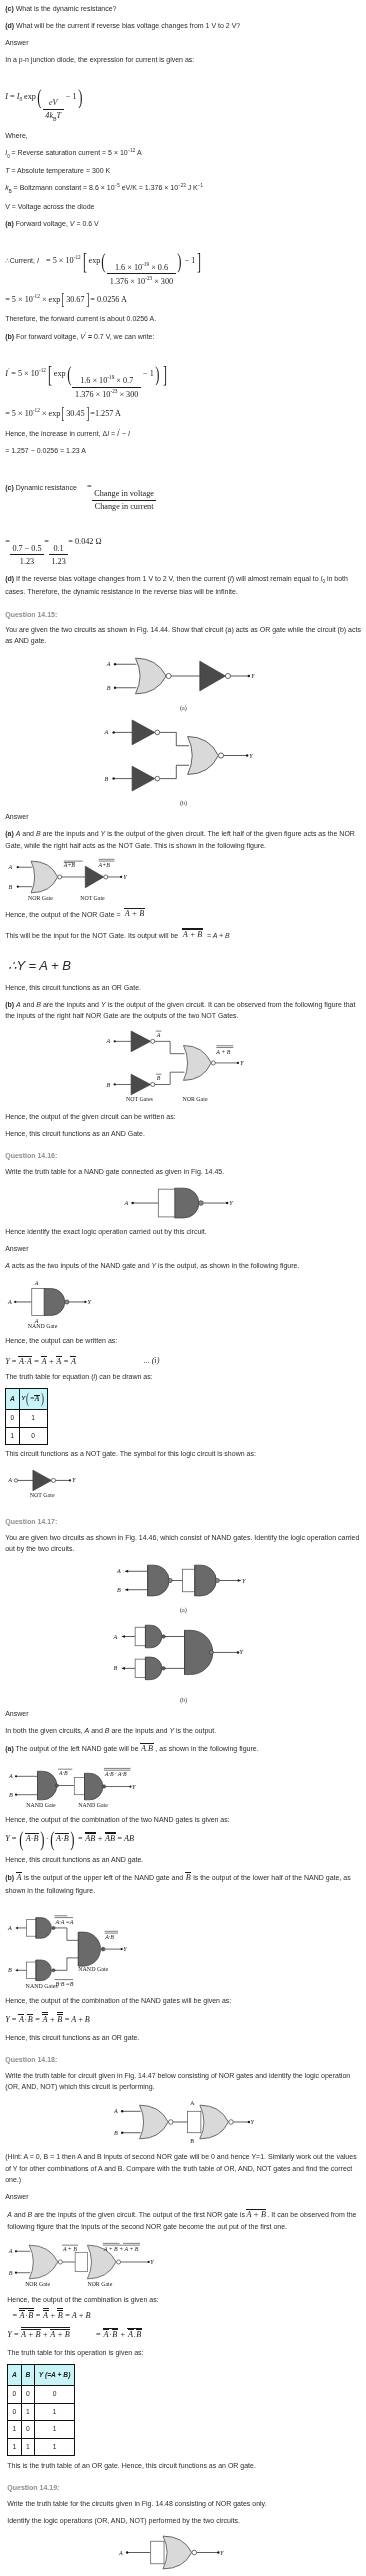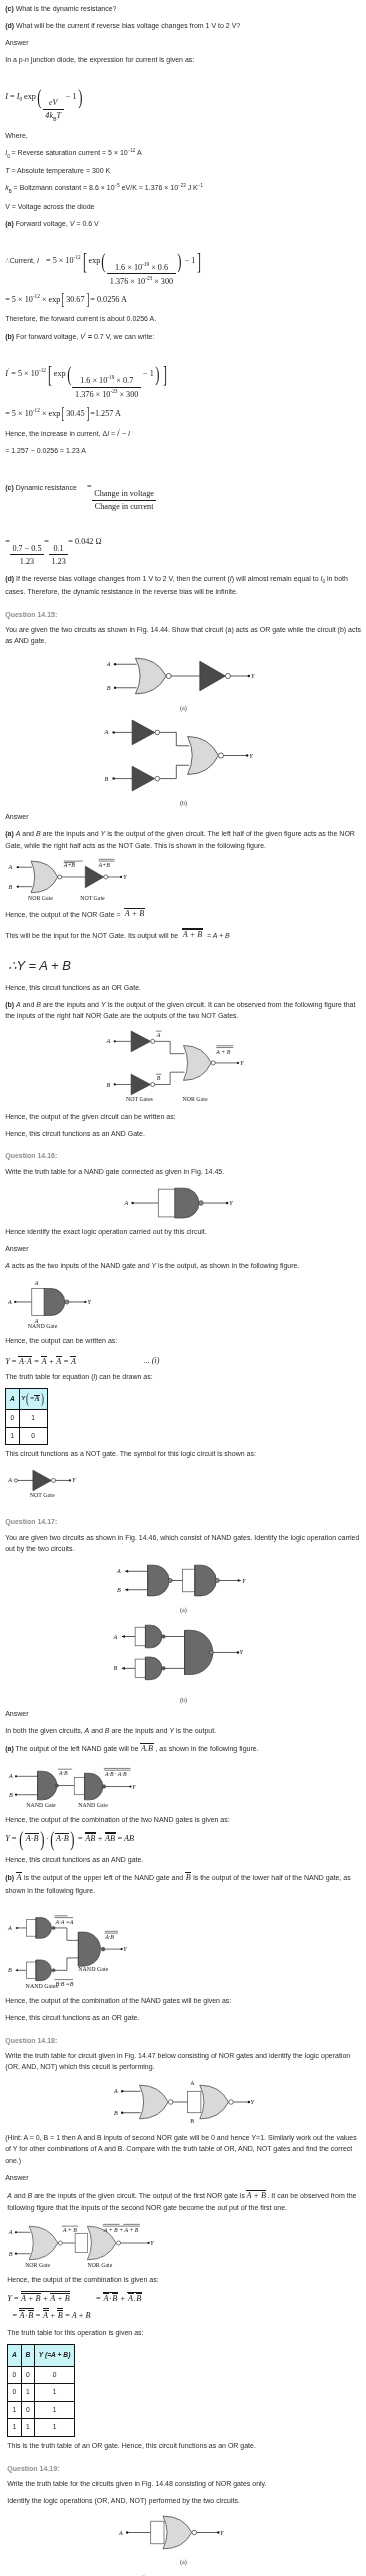--- a/index.html
+++ b/index.html
@@ -526,20 +526,23 @@
       <line x1="92" y1="150" x2="128" y2="150" stroke="#1b1b1b" stroke-width="1.1"></line>
       <text x="190" y="72" class="gn" font-style="italic">A·B</text>
       <line x1="189" y1="60" x2="215" y2="60" stroke="#1b1b1b" stroke-width="1.1"></line>
       <line x1="189" y1="56.5" x2="215" y2="56.5" stroke="#1b1b1b" stroke-width="1.1"></line>
       <text x="138" y="134" class="gn">NAND Gate</text>
       <text x="36" y="166" class="gn">NAND Gates</text>
     </svg>
   </div>
 
   <p class="tx">Hence, the output of the combination of the NAND gates will be given as:</p>
+  <div class="mathblock math">
+    Y <span class="r">=</span> <span class="ovl">A</span><span class="r">·</span><span class="ovl">B</span> <span class="r">=</span> <span class="ovl2"><span class="ovl">A</span></span> <span class="r">+</span> <span class="ovl2"><span class="ovl">B</span></span> <span class="r">=</span> A <span class="r">+</span> B
+  </div>
   <p class="tx">Hence, this circuit functions as an OR gate.</p>
 
   <div class="qhead">Question 14.18:</div>
   <p class="tx"><span>Write the truth table for circuit given in Fig. 14.47 below consisting of NOR gates and</span> <span>identify the logic operation (OR, AND, NOT) which this circuit is performing.</span></p>
 
   <div class="fig">
     <svg width="155" height="47" viewBox="0 0 300 92" style="font-size:13.5px">
       <text x="14" y="30" class="gl">A</text>
         <circle cx="30" cy="26" r="2.4" fill="#1b1b1b"></circle>
       <text x="14" y="72" class="gl">B</text>
@@ -586,27 +589,27 @@
       <text x="188" y="26" class="gn" font-style="italic">A + B + A + B</text>
       <line x1="186" y1="14" x2="259" y2="14" stroke="#1b1b1b" stroke-width="1.1"></line>
       <line x1="186" y1="10.5" x2="219" y2="10.5" stroke="#1b1b1b" stroke-width="1.1"></line>
       <line x1="226" y1="10.5" x2="259" y2="10.5" stroke="#1b1b1b" stroke-width="1.1"></line>
       <text x="34" y="94" class="gn">NOR Gate</text>
       <text x="156" y="94" class="gn">NOR Gate</text>
     </svg>
   </div>
 
   <p class="tx" style="padding-left:2.1px;">Hence, the output of the combination is given as:</p>
+  <div class="mathblock math" style="padding-left:7.2px;margin-top:-3.1px;">
+    <span class="r">=</span> <span class="ovl2"><span class="ovl">A</span><span class="r">·</span><span class="ovl">B</span></span> <span class="r">=</span> <span class="ovl2"><span class="ovl">A</span></span> <span class="r">+</span> <span class="ovl2"><span class="ovl">B</span></span> <span class="r">=</span> A <span class="r">+</span> B
+  </div>
   <div class="mathblock math" style="padding-left:2.1px;">
     Y <span class="r">=</span> <span class="ovl2"><span class="ovl">A + B</span> <span class="r">+</span> <span class="ovl">A + B</span></span>
     <span style="display:inline-block;width:21.6px;"></span>
     <span class="r">=</span> <span class="ovl"><span class="ovl">A</span><span class="r">·</span><span class="ovl">B</span></span> <span class="r">+</span> <span class="ovl"><span class="ovl">A</span><span class="r">.</span><span class="ovl">B</span></span>
-  </div>
-  <div class="mathblock math" style="padding-left:7.2px;margin-top:-3.1px;">
-    <span class="r">=</span> <span class="ovl2"><span class="ovl">A</span><span class="r">·</span><span class="ovl">B</span></span> <span class="r">=</span> <span class="ovl2"><span class="ovl">A</span></span> <span class="r">+</span> <span class="ovl2"><span class="ovl">B</span></span> <span class="r">=</span> A <span class="r">+</span> B
   </div>
 
   <p class="tx" style="padding-left:2.1px;">The truth table for this operation is given as:</p>
 
   <table class="tt" style="margin-left:2.1px;">
     <tbody>
         <tr>
       <th class="tt-narrow">A</th>
       <th class="tt-narrow">B</th>
       <th class="tt-wide">Y (=A + B)</th>

